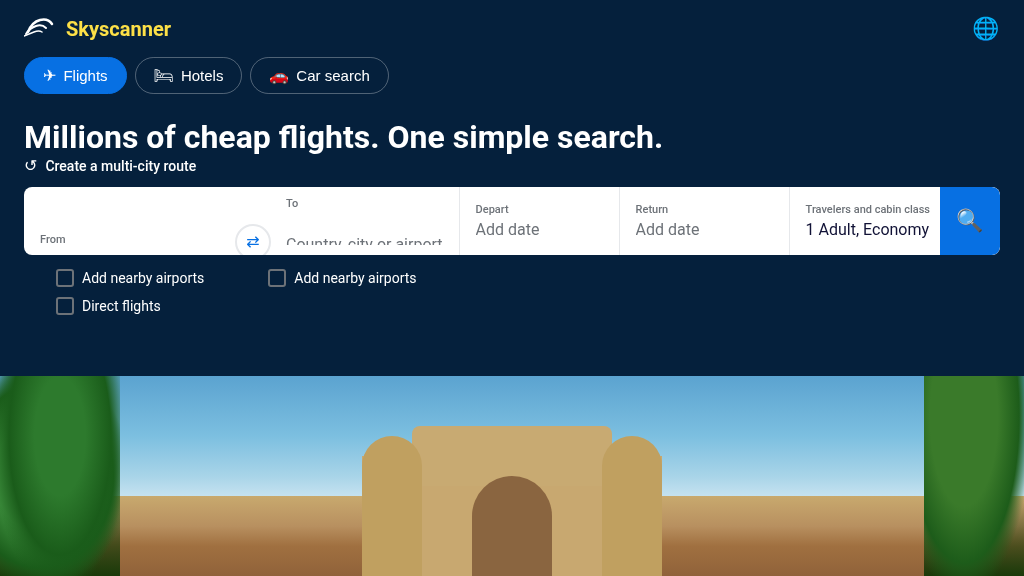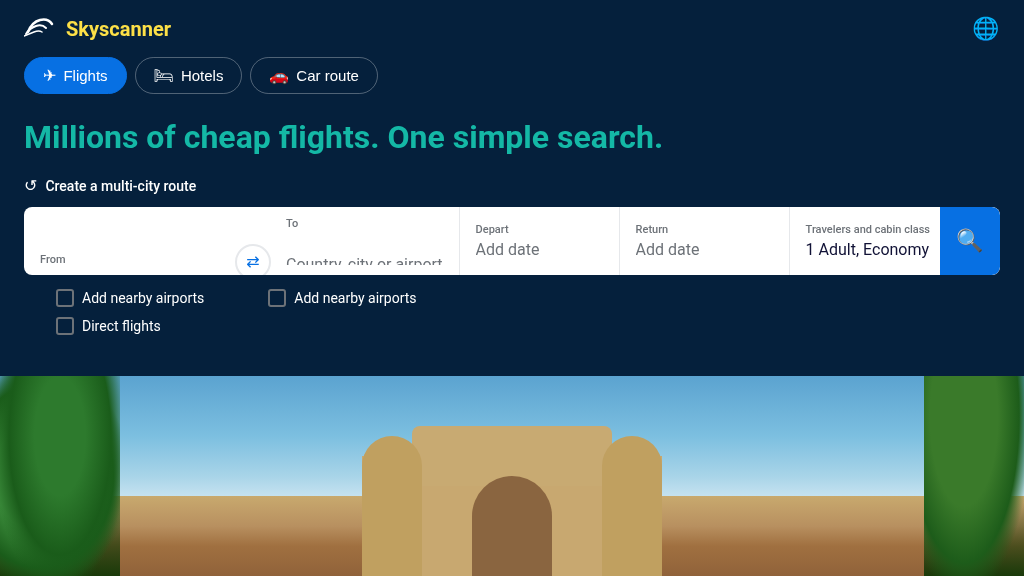--- a/index.html
+++ b/index.html
@@ -72,24 +72,23 @@
       font-size: 16px;
     }
 
     
     .hero {
       background-color: #05203c;
       padding: 8px 24px 20px 24px;
     }
 
     .hero-title {
-      color: #14b8a6;
+      color: #ffffff;
       font-size: 32px;
       font-weight: 700;
-      margin-bottom: 20px;
       line-height: 1.2;
     }
 
     
     .multi-city-link {
       display: flex;
       align-items: center;
       gap: 8px;
       color: white;
       font-size: 14px;
@@ -361,21 +360,21 @@
   <button class="nav-tab active">
     <span class="tab-icon">✈</span>
     <span>Flights</span>
   </button>
   <button class="nav-tab">
     <span class="tab-icon">🛏</span>
     <span>Hotels</span>
   </button>
   <button class="nav-tab">
     <span class="tab-icon">🚗</span>
-    <span>Car route</span>
+    <span>Car search</span>
   </button>
 </div>
 
 <div class="hero">
   <h1 class="hero-title">Millions of cheap flights. One simple search.</h1>
 
   <div class="multi-city-link">
     <span class="multi-city-icon">↺</span>
     <span>Create a multi-city route</span>
   </div>

